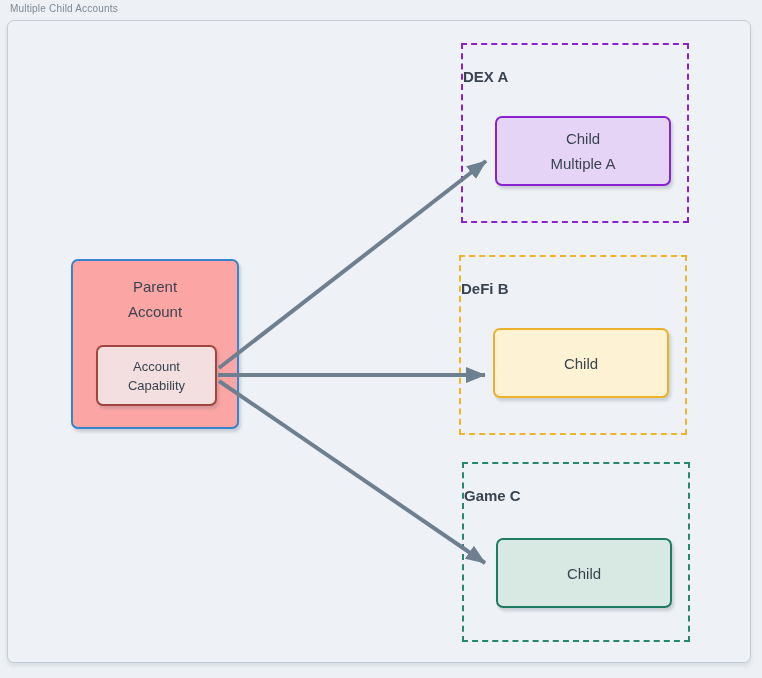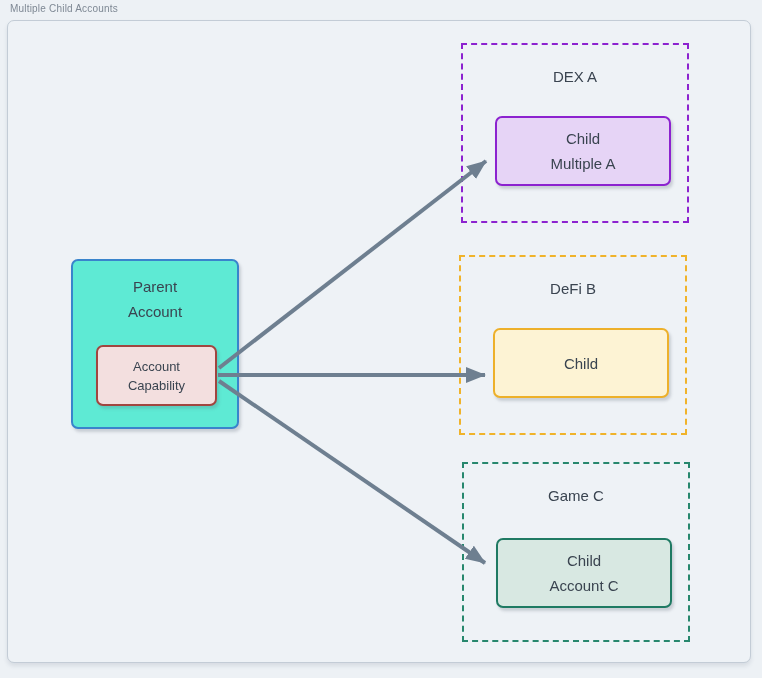--- a/index.html
+++ b/index.html
@@ -61,22 +61,22 @@
     border: 2px dashed;
     background: transparent;
   }
   .group-a { left: 453px; top: 22px; }
   .group-b { left: 451px; top: 234px; }
   .group-c { left: 454px; top: 441px; }
 
   .group-label {
     position: absolute;
     left: 0; right: 0; top: 23px;
-    text-align: center;
-    font-size: 15px; font-weight: 400;
+    text-align: left;
+    font-size: 15px; font-weight: 700;
     color: var(--text, #3a4450);
   }
 
   .child-node {
     left: 32px; top: 71px;
     width: 176px; height: 70px;
     display: flex; flex-direction: column; justify-content: center;
     font-size: 15px; font-weight: 500; line-height: 25px;
   }
   .group-c .child-node { top: 74px; }
@@ -95,21 +95,21 @@
   }
   .arrowhead-shape { fill: var(--arrow, #6e7f90); }
 </style>
 </head>
 <body style="--page-bg: #edf1f5; --panel-bg: #eef2f6; --panel-border: #c3ccd6; --text: #3a4450; --muted: #7e8894; --arrow: #6e7f90;">
 
 <div class="diagram-title">Multiple Child Accounts</div>
 
 <div class="panel">
 
-  <div class="node parent-node" style="background: #5eead4; border-color: rgb(57, 132, 204);">
+  <div class="node parent-node" style="background: #fca5a5; border-color: rgb(57, 132, 204);">
     <div class="parent-label">
       <div>Parent</div>
       <div>Account</div>
     </div>
     <div class="capability-node" style="background: rgb(243, 223, 223); border-color: rgb(161, 69, 63);">
       <div>Account</div>
       <div>Capability</div>
     </div>
   </div>
 
@@ -125,21 +125,20 @@
     <div class="group-label">DeFi B</div>
     <div class="node child-node" style="background: rgb(253, 243, 212); border-color: rgb(237, 176, 42);">
       <div>Child</div>
     </div>
   </div>
 
   <div class="group group-c" style="border-color: rgb(39, 135, 109);">
     <div class="group-label">Game C</div>
     <div class="node child-node" style="background: rgb(216, 232, 226); border-color: rgb(31, 122, 99);">
       <div>Child</div>
-      <div>Account C</div>
     </div>
   </div>
 
 </div>
 
 <svg class="arrows" viewBox="0 0 762 678">
   <defs>
     <marker id="arrowhead" markerUnits="userSpaceOnUse" markerWidth="22" markerHeight="18" refX="19" refY="8" orient="auto">
       <path class="arrowhead-shape" d="M0,0 L20,8 L0,16 Z"></path>
     </marker>

